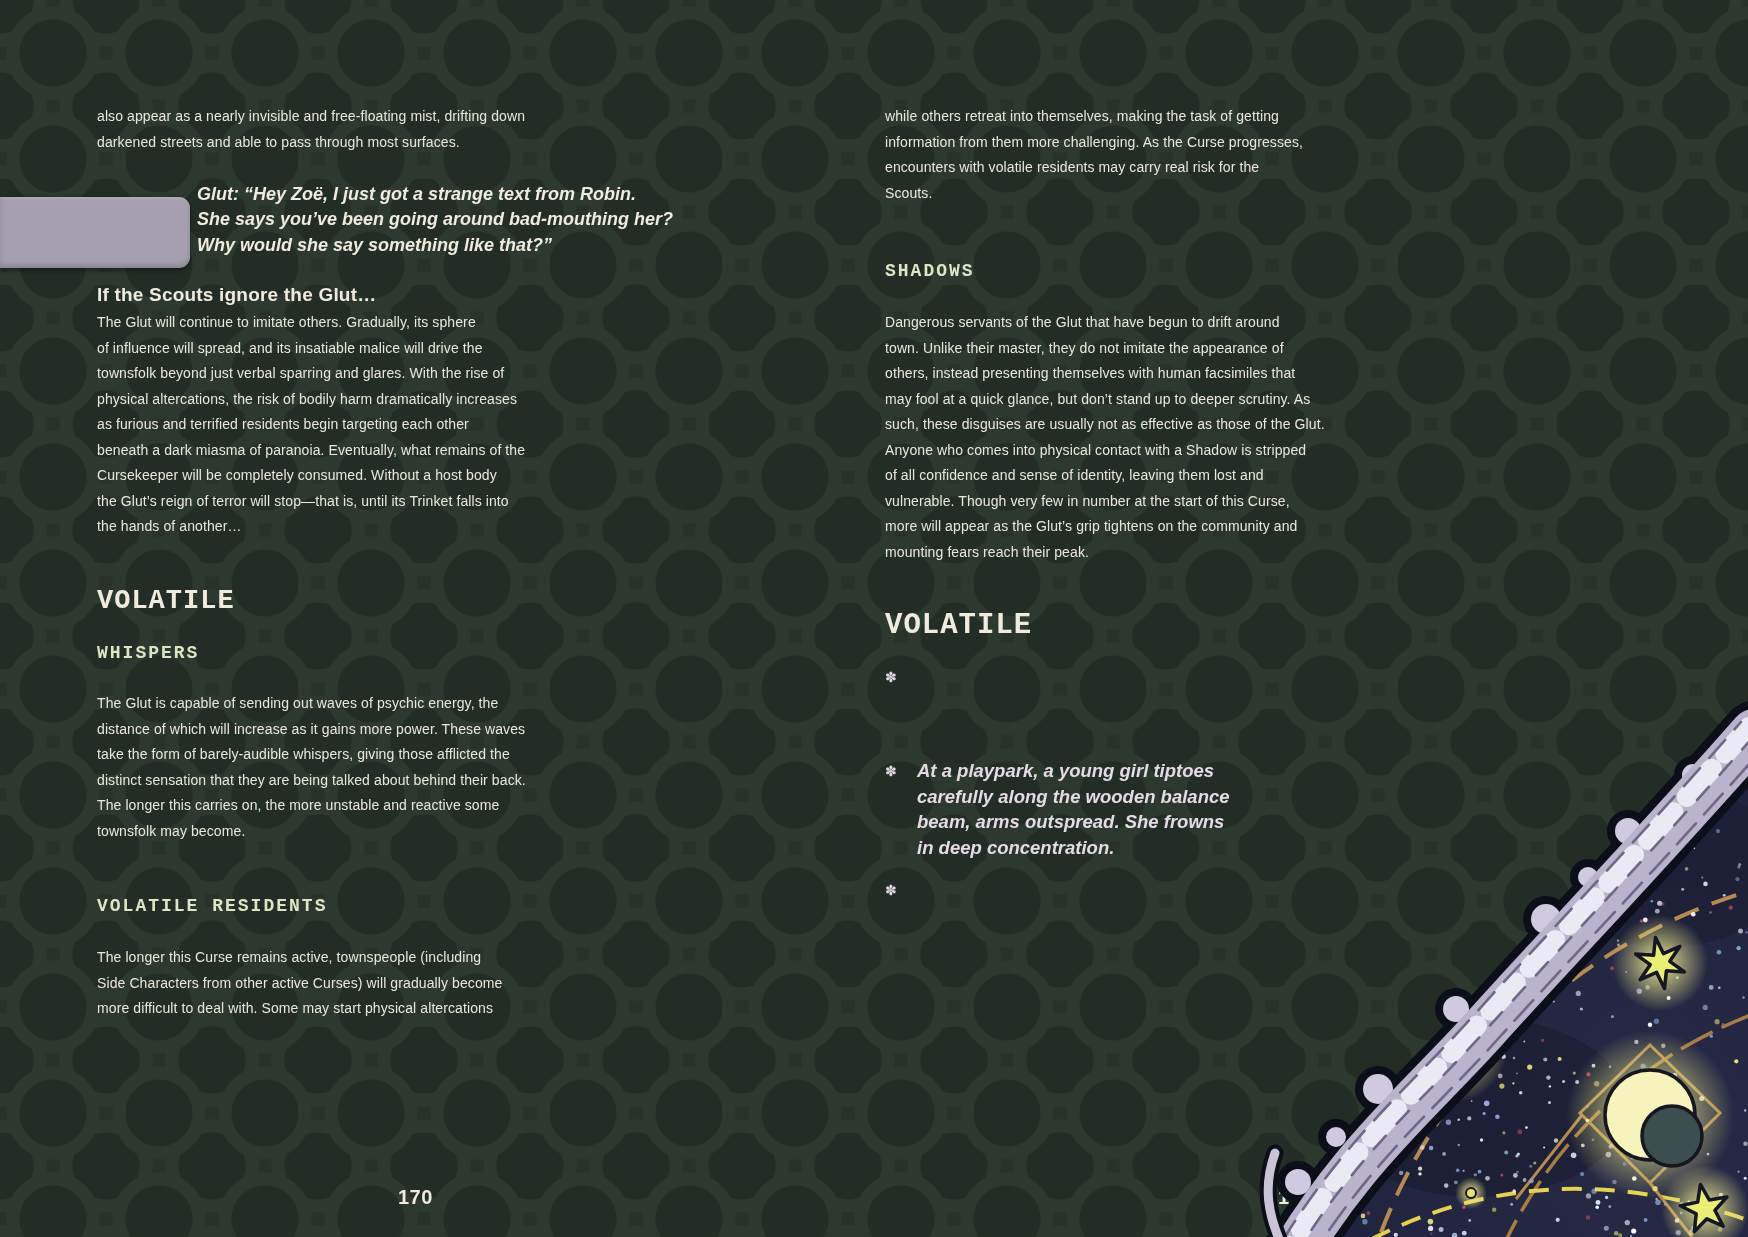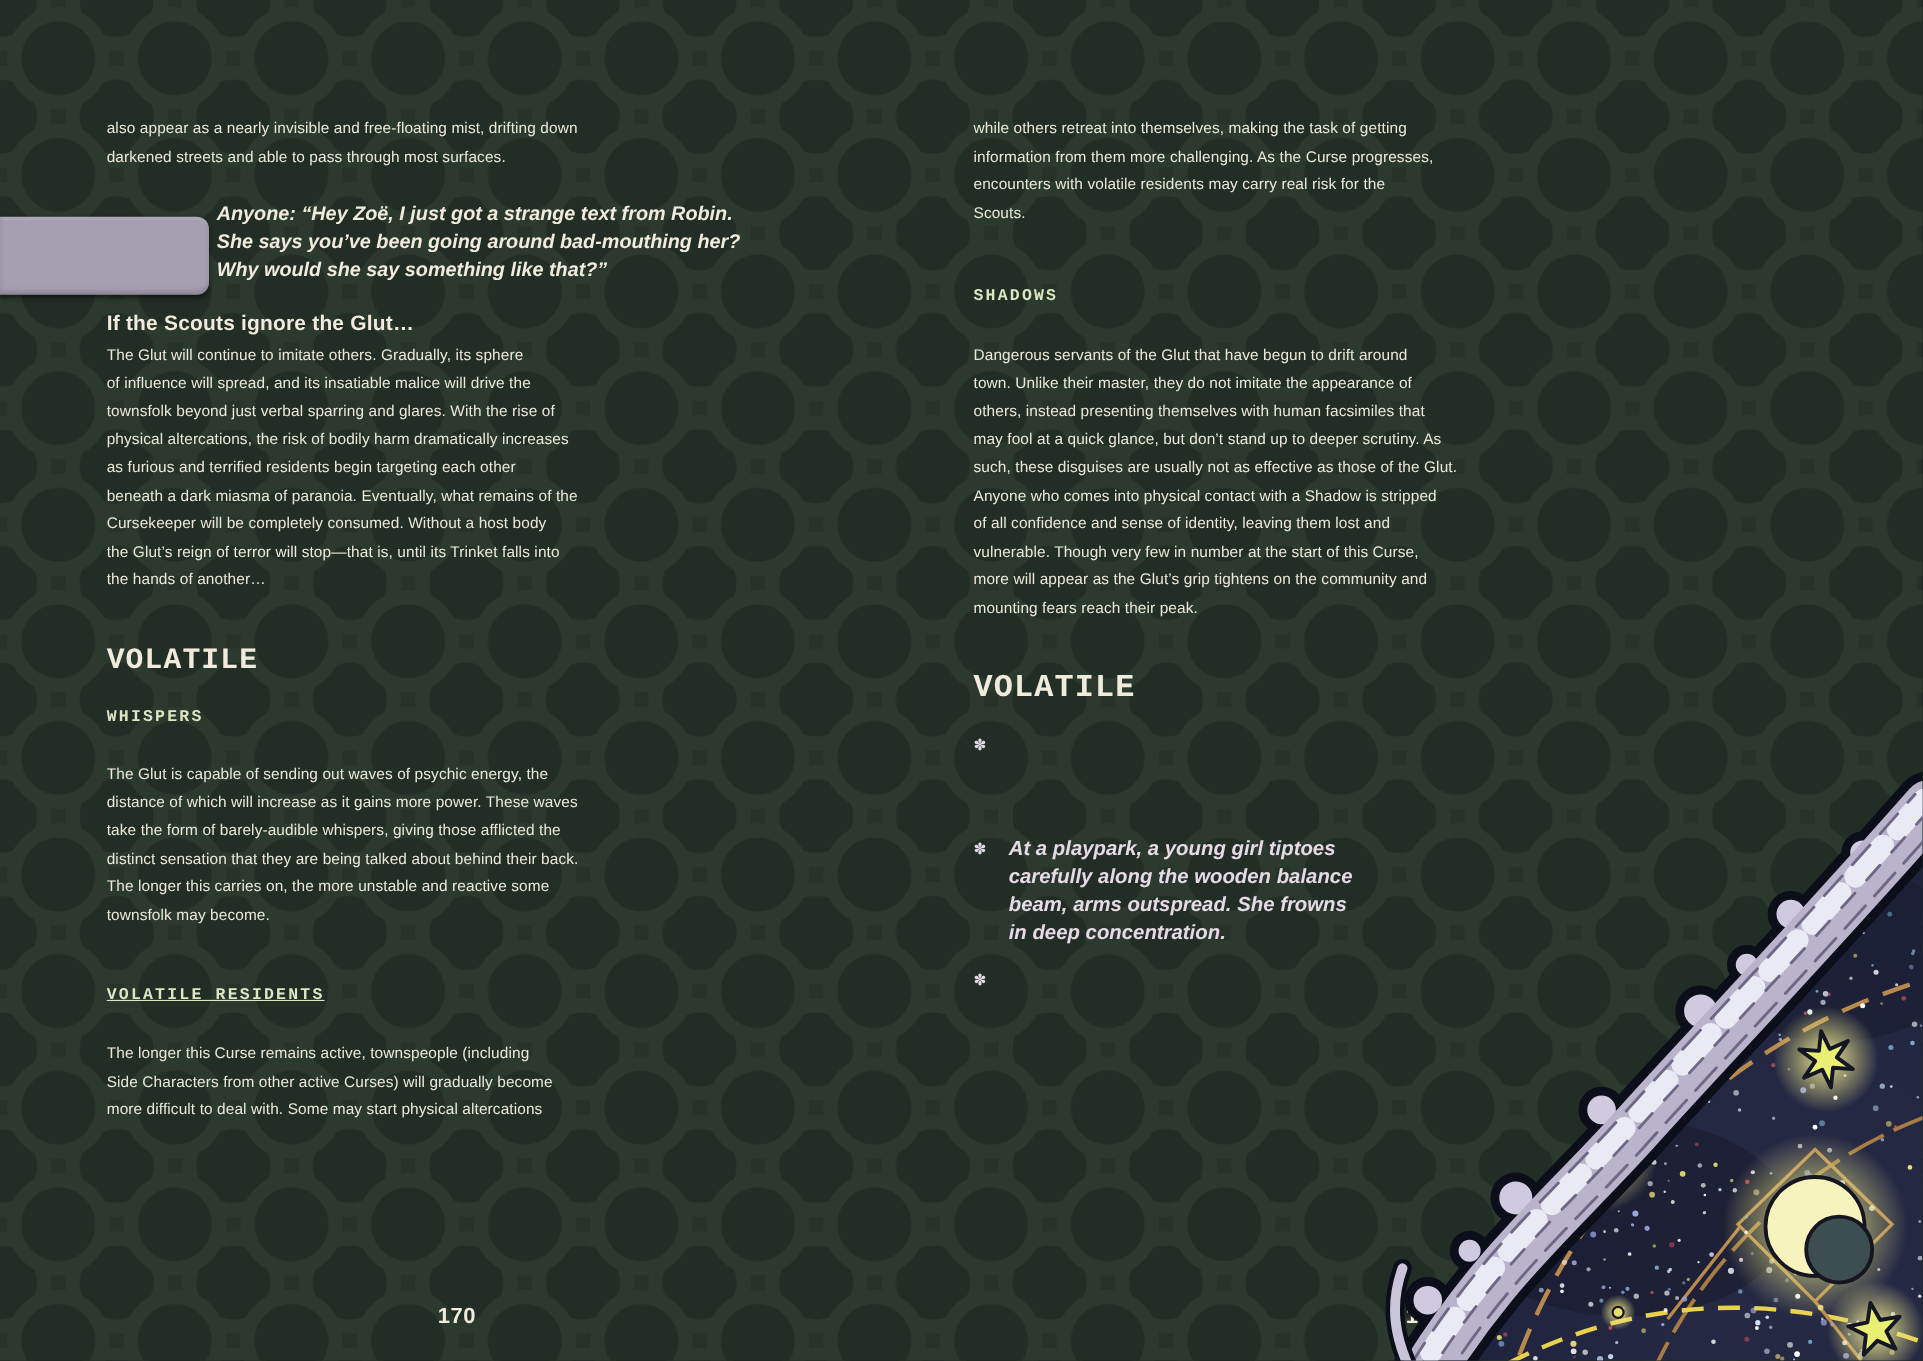--- a/index.html
+++ b/index.html
@@ -43,21 +43,21 @@
   .quote b{font-weight:bold;font-style:italic;}
   .quote i{font-weight:bold;font-style:italic;white-space:pre-line;}
   .slab-heading{
     font-family:"Liberation Mono","DejaVu Sans Mono",monospace;
     font-weight:bold;color:var(--heading-cream);
     letter-spacing:1px;
   }
   .sub-heading{
     font-family:"Liberation Mono","DejaVu Sans Mono",monospace;
     font-weight:bold;color:var(--subheading-green);
-    font-size:15px;letter-spacing:2px;
+    font-size:18px;letter-spacing:2px;
   }
   .h-tendrils{font-size:27px;}
   .h-moments{font-size:29px;}
   .page-number{
     font-size:20px;font-weight:bold;color:var(--heading-cream);
     width:70px;text-align:left;letter-spacing:.5px;
   }
   .bullet{display:flex;align-items:flex-start;}
   .bullet .bmark{
     flex:0 0 32px;
@@ -85,21 +85,21 @@
 <div id="page">
 
   
   <div id="side-tab" class="abs"></div>
 
   
   <section style="display:contents">
     <p class="abs body-text" style="left:97px;top:104px;width:680px;">also appear as a nearly invisible and free-floating mist, drifting down
 darkened streets and able to pass through most surfaces.</p>
 
-    <p class="abs quote" style="left:197px;top:182px;width:560px;"><b>Anyone:</b> <i>“Hey Zoë, I just got a strange text from Robin.
+    <p class="abs quote" style="left:197px;top:182px;width:560px;"><b>Glut:</b> <i>“Hey Zoë, I just got a strange text from Robin.
 She says you’ve been going around bad-mouthing her?
 Why would she say something like that?”</i></p>
 
     <p class="abs bold-header" style="left:97px;top:284px;width:680px;">If the Scouts ignore the Glut…</p>
 
     <p class="abs body-text" style="left:97px;top:310px;width:680px;">The Glut will continue to imitate others. Gradually, its sphere
 of influence will spread, and its insatiable malice will drive the
 townsfolk beyond just verbal sparring and glares. With the rise of
 physical altercations, the risk of bodily harm dramatically increases
 as furious and terrified residents begin targeting each other
@@ -112,21 +112,21 @@
 
     <h3 class="abs sub-heading" style="left:97px;top:643px;">WHISPERS</h3>
 
     <p class="abs body-text" style="left:97px;top:691px;width:680px;">The Glut is capable of sending out waves of psychic energy, the
 distance of which will increase as it gains more power. These waves
 take the form of barely-audible whispers, giving those afflicted the
 distinct sensation that they are being talked about behind their back.
 The longer this carries on, the more unstable and reactive some
 townsfolk may become.</p>
 
-    <h3 class="abs sub-heading" style="left:97px;top:896px;text-decoration:underline;">VOLATILE RESIDENTS</h3>
+    <h3 class="abs sub-heading" style="left:97px;top:896px;">VOLATILE RESIDENTS</h3>
 
     <p class="abs body-text" style="left:97px;top:945px;width:680px;">The longer this Curse remains active, townspeople (including
 Side Characters from other active Curses) will gradually become
 more difficult to deal with. Some may start physical altercations</p>
 
     <div class="abs page-number" style="left:398px;top:1186px;">170</div>
   </section>
 
   
   <section style="display:contents">

